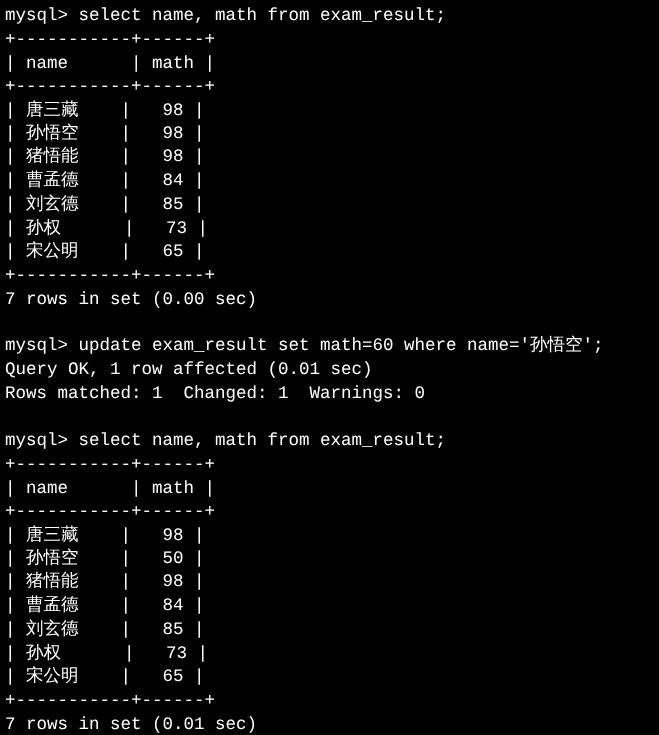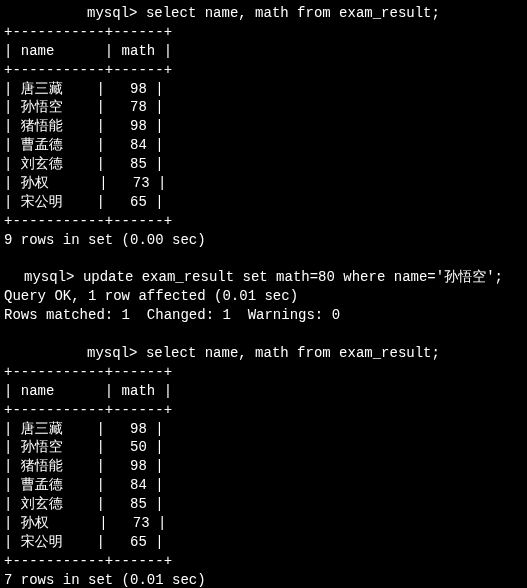--- a/index.html
+++ b/index.html
@@ -11,41 +11,40 @@
       font-size: 14px;
       line-height: 1.35;
       width: 527px;
       box-sizing: border-box;
     }
     .line {
       white-space: pre;
     }
     .prompt-line {
       white-space: pre;
-      text-align: center;
     }
   </style>
 </head>
 <body>
 
 <div class="prompt-line"><span>mysql&gt; </span><span>select name, math from exam_result;</span></div>
 <div class="line">+-----------+------+</div>
 <div class="line">| name      | math |</div>
 <div class="line">+-----------+------+</div>
 <div class="line">| 唐三藏    |   98 |</div>
-<div class="line">| 孙悟空    |   78 |</div>
+<div class="line">| 孙悟空    |   98 |</div>
 <div class="line">| 猪悟能    |   98 |</div>
 <div class="line">| 曹孟德    |   84 |</div>
 <div class="line">| 刘玄德    |   85 |</div>
 <div class="line">| 孙权      |   73 |</div>
 <div class="line">| 宋公明    |   65 |</div>
 <div class="line">+-----------+------+</div>
-<div class="line">9 rows in set (0.00 sec)</div>
+<div class="line">7 rows in set (0.00 sec)</div>
 <div class="line"> </div>
-<div class="prompt-line"><span>mysql&gt; </span><span>update exam_result set math=80 where name='孙悟空';</span></div>
+<div class="prompt-line"><span>mysql&gt; </span><span>update exam_result set math=60 where name='孙悟空';</span></div>
 <div class="line">Query OK, 1 row affected (0.01 sec)</div>
 <div class="line">Rows matched: 1  Changed: 1  Warnings: 0</div>
 <div class="line"> </div>
 <div class="prompt-line"><span>mysql&gt; </span><span>select name, math from exam_result;</span></div>
 <div class="line">+-----------+------+</div>
 <div class="line">| name      | math |</div>
 <div class="line">+-----------+------+</div>
 <div class="line">| 唐三藏    |   98 |</div>
 <div class="line">| 孙悟空    |   50 |</div>
 <div class="line">| 猪悟能    |   98 |</div>

